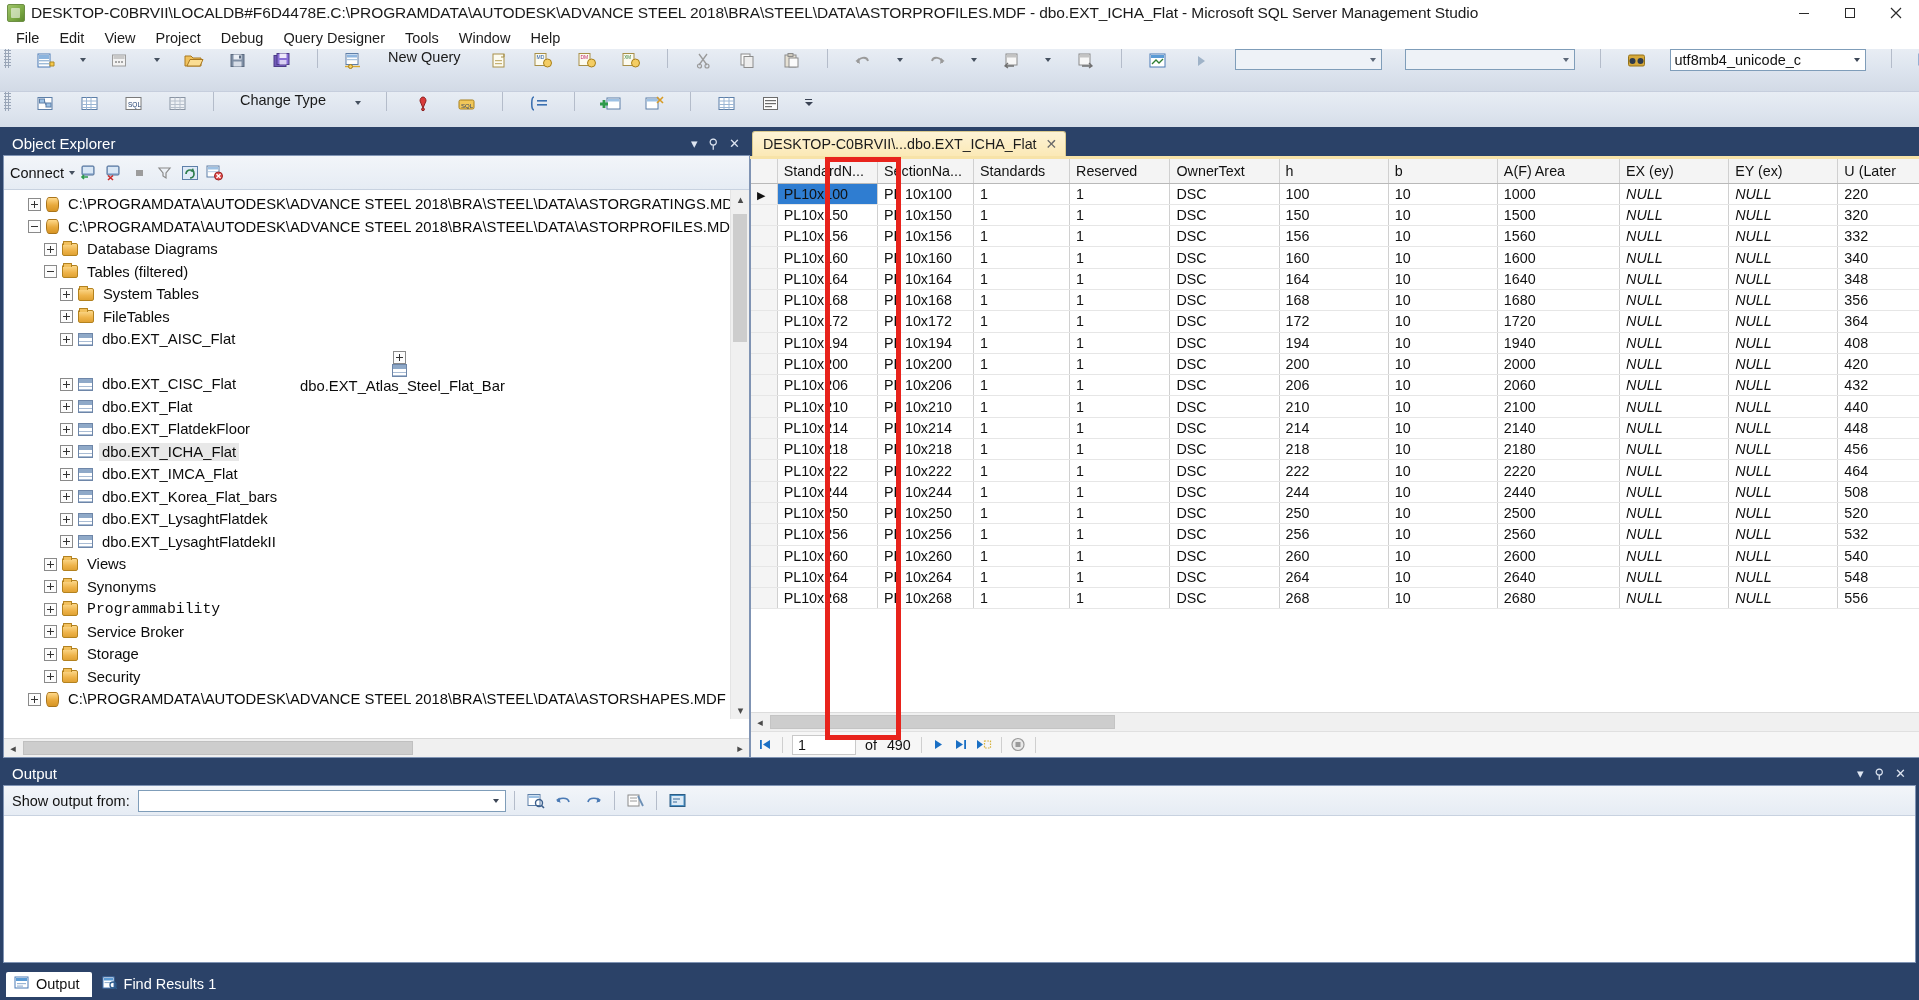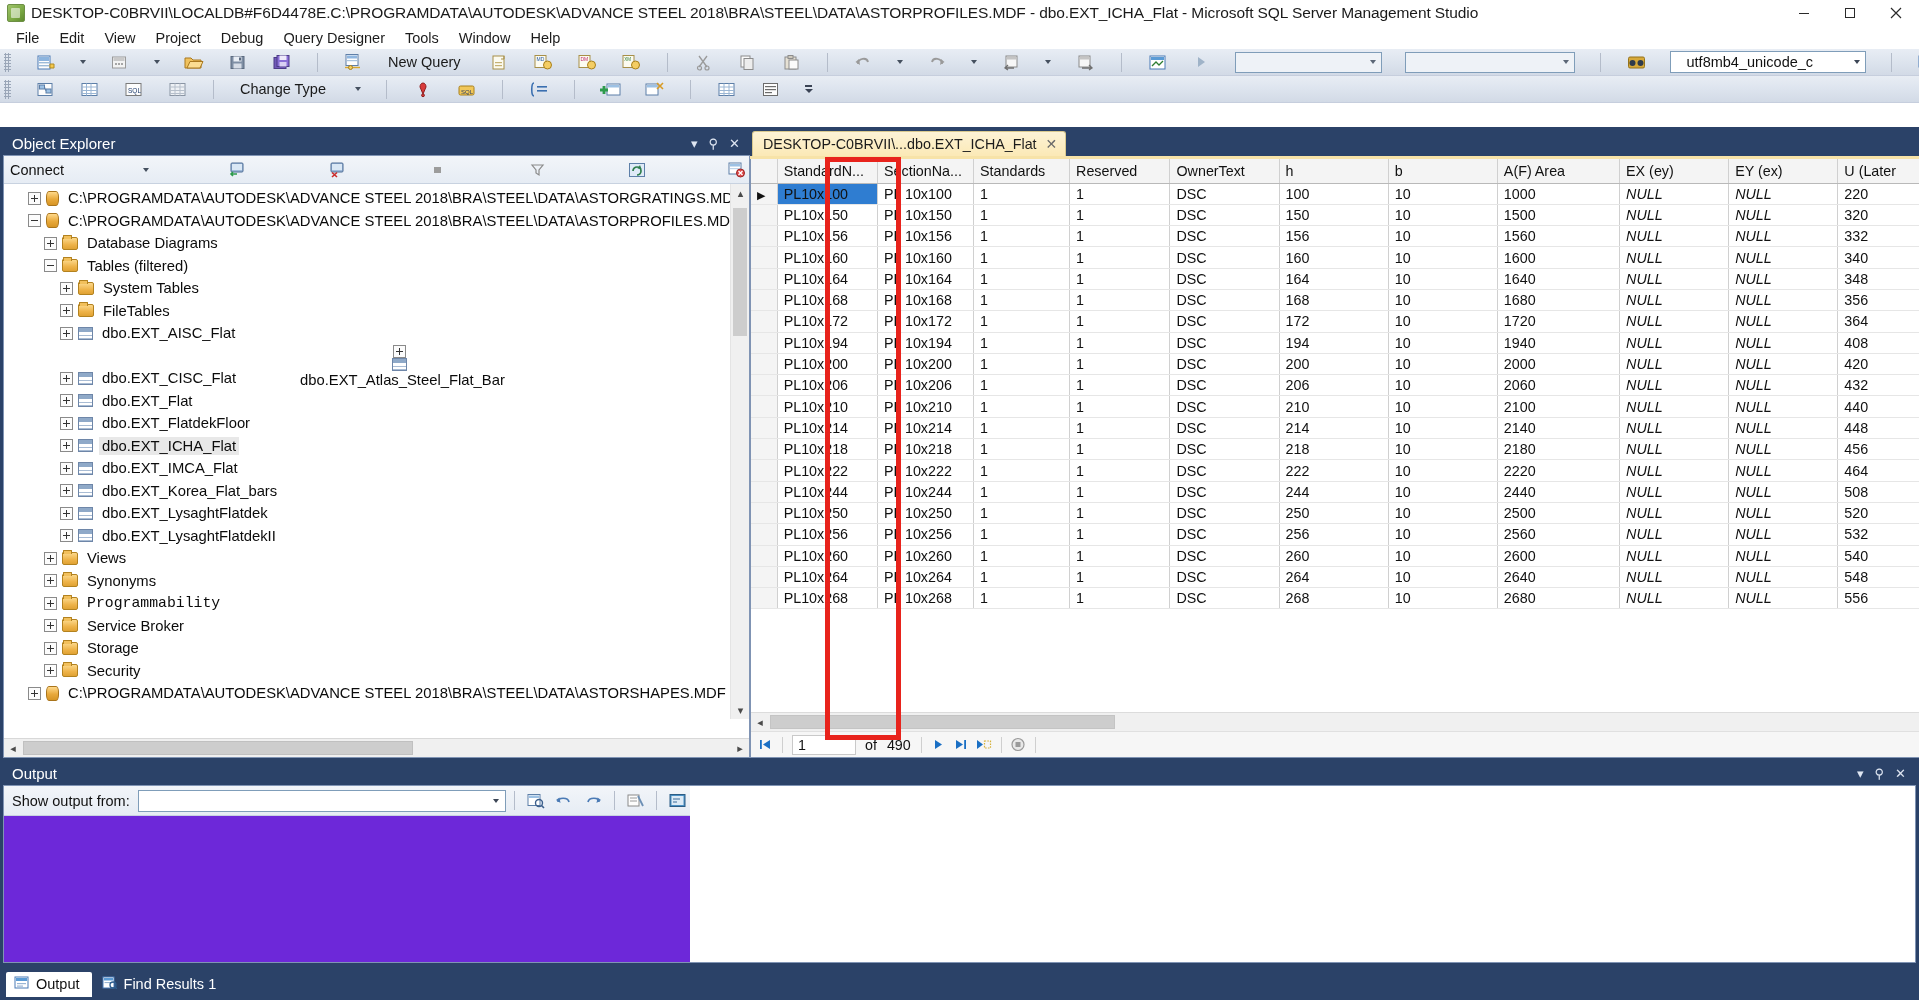--- a/index.html
+++ b/index.html
@@ -44,21 +44,21 @@
   
   #menubar {
     height: 22px; background: #ffffff; display: flex; align-items: center;
     padding-left: 6px; font-size: 14.5px; color: #1c1c1c;
   }
   .menu-item { padding: 2px 10px; white-space: nowrap; }
 
   
   #toolbars { background: #d4dce8; padding: 0; }
   .toolbar-row {
-    height: 27px; display: flex; align-items: center;
+    height: 43px; display: flex; align-items: flex-start;
     background: linear-gradient(#e8edf4 0%, #dde4ee 50%, #d2dae6 100%);
     border-bottom: 1px solid #c6cedd;
     gap: 19px;
   }
   .grip {
     width: 7px; height: 19px; margin: 0 3px 0 4px; flex: 0 0 auto;
     background-image: radial-gradient(circle, #9aa6b8 1px, transparent 1.2px);
     background-size: 3px 3px;
   }
   .tbtn {
@@ -82,21 +82,21 @@
     margin: 0 2px; flex: 0 0 auto;
   }
   .ddbox .arr { width: 15px; display:flex; align-items:center; justify-content:center; }
   .ddbox .arr:after{
     content:""; border-left:3.5px solid transparent; border-right:3.5px solid transparent;
     border-top:4px solid #5c6777;
   }
   .txtbox {
     height: 22px; border: 1px solid #7f9db9; background: #ffffff;
     display: flex; align-items: center; margin: 0 2px; flex: 0 0 auto;
-    font-size: 14.5px; color: #111; padding-left: 16px;
+    font-size: 14.5px; color: #111; padding-left: 4px;
   }
   .txtbox .arr { margin-left: auto; width: 16px; display:flex; align-items:center; justify-content:center; }
   .txtbox .arr:after{
     content:""; border-left:3.5px solid transparent; border-right:3.5px solid transparent;
     border-top:4px solid #3c4656;
   }
   .overflow-chev { width: 13px; height: 21px; display:flex; flex-direction:column; align-items:center; justify-content:center; flex:0 0 auto;}
   .overflow-chev span{ display:block; width:7px; height:1.5px; background:#3a4354; margin-bottom:2px;}
   .overflow-chev:after{
     content:""; border-left:4px solid transparent; border-right:4px solid transparent;
@@ -120,23 +120,23 @@
     color: #ffffff; font-size: 15px; padding-left: 9px;
     background: transparent;
   }
   #oe-title .oe-tools { margin-left: auto; display:flex; align-items:center; gap: 11px; padding-right: 10px;}
   .oe-tool { color:#dfe6f2; font-size: 13px; line-height:1; }
   #oe-body {
     flex: 1; background: #ffffff; border: 1px solid #8094b4;
     display: flex; flex-direction: column; margin-right: 0px;
   }
   #oe-toolbar {
-    height: 28px; display: flex; align-items: center;
+    height: 34px; display: flex; align-items: center;
     background: linear-gradient(#f2f5f9 0%, #e6ecf4 100%);
-    border-bottom: 1px solid #c8d2e0; padding-left: 6px; justify-content: space-between;
+    border-bottom: 1px solid #c8d2e0; padding-left: 6px;
   }
   #connect-label { font-size: 14.5px; color: #101010; padding-right: 2px; }
   #oe-tree {
     flex: 1; overflow: hidden; position: relative; background: #ffffff;
     padding-top: 3px;
   }
   .tnode {
     height: 22.5px; display: flex; align-items: center; white-space: nowrap;
     font-size: 14.8px; color: #0b0b0b; padding-right: 4px;
   }
@@ -257,22 +257,22 @@
   #output-pane {
     position: absolute; left: 0; top: 758px; width: 1919px; height: 210px;
     background: #2b4268; padding: 3px 3px 0 3px;
   }
   #output-title {
     height: 24px; display:flex; align-items:center; color:#ffffff; font-size:15px;
     padding-left: 9px;
   }
   #output-title .oe-tools { margin-left:auto; display:flex; align-items:center; gap:11px; padding-right:10px;}
   #output-body {
-    height: 178px; background:#6d28d9; border:1px solid #8094b4;
-    display:flex; flex-direction:row;
+    height: 178px; background:#d946ef; border:1px solid #8094b4;
+    display:flex; flex-direction:column;
   }
   #output-toolbar {
     height: 30px; display:flex; align-items:center;
     background: linear-gradient(#f2f5f9 0%, #e6ecf4 100%);
     border-bottom: 1px solid #c8d2e0; padding-left: 8px; gap: 4px;
   }
   #show-output-label { font-size: 14.5px; color:#101010; padding-right: 4px; }
   #show-output-select {
     width: 368px; height: 22px; background:#ffffff; border:1px solid #7f9db9;
     display:flex; align-items:center;

